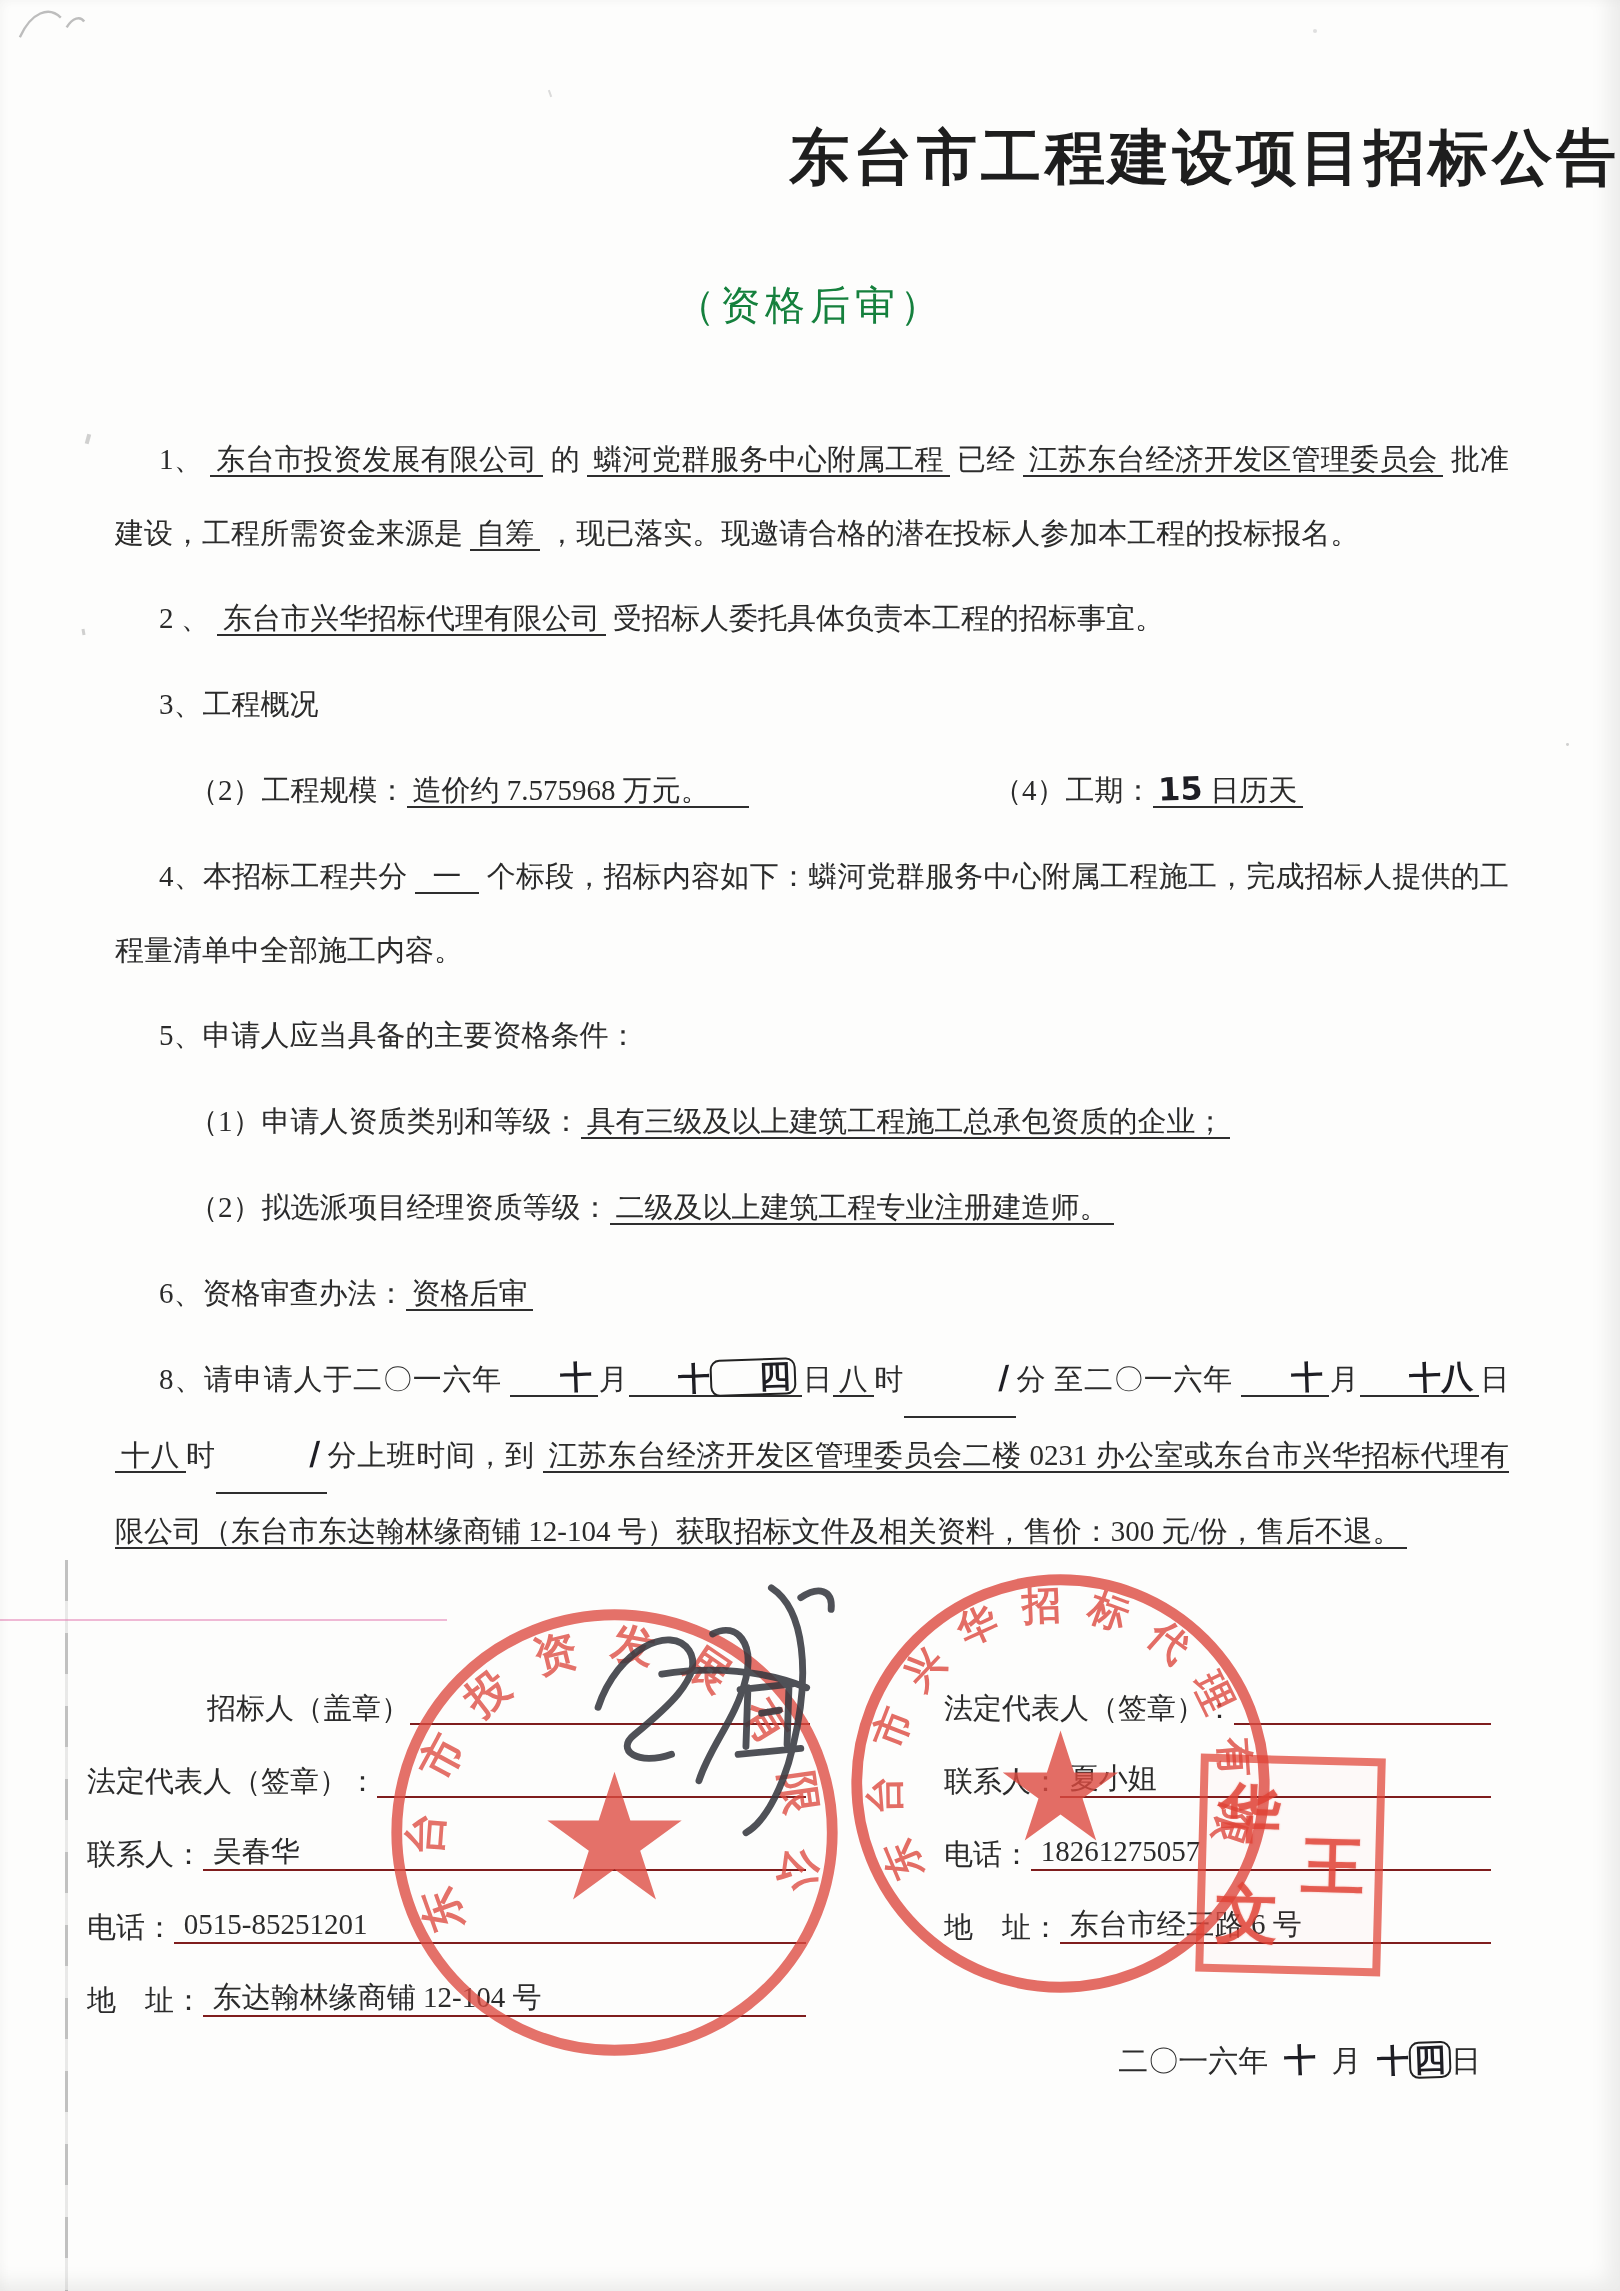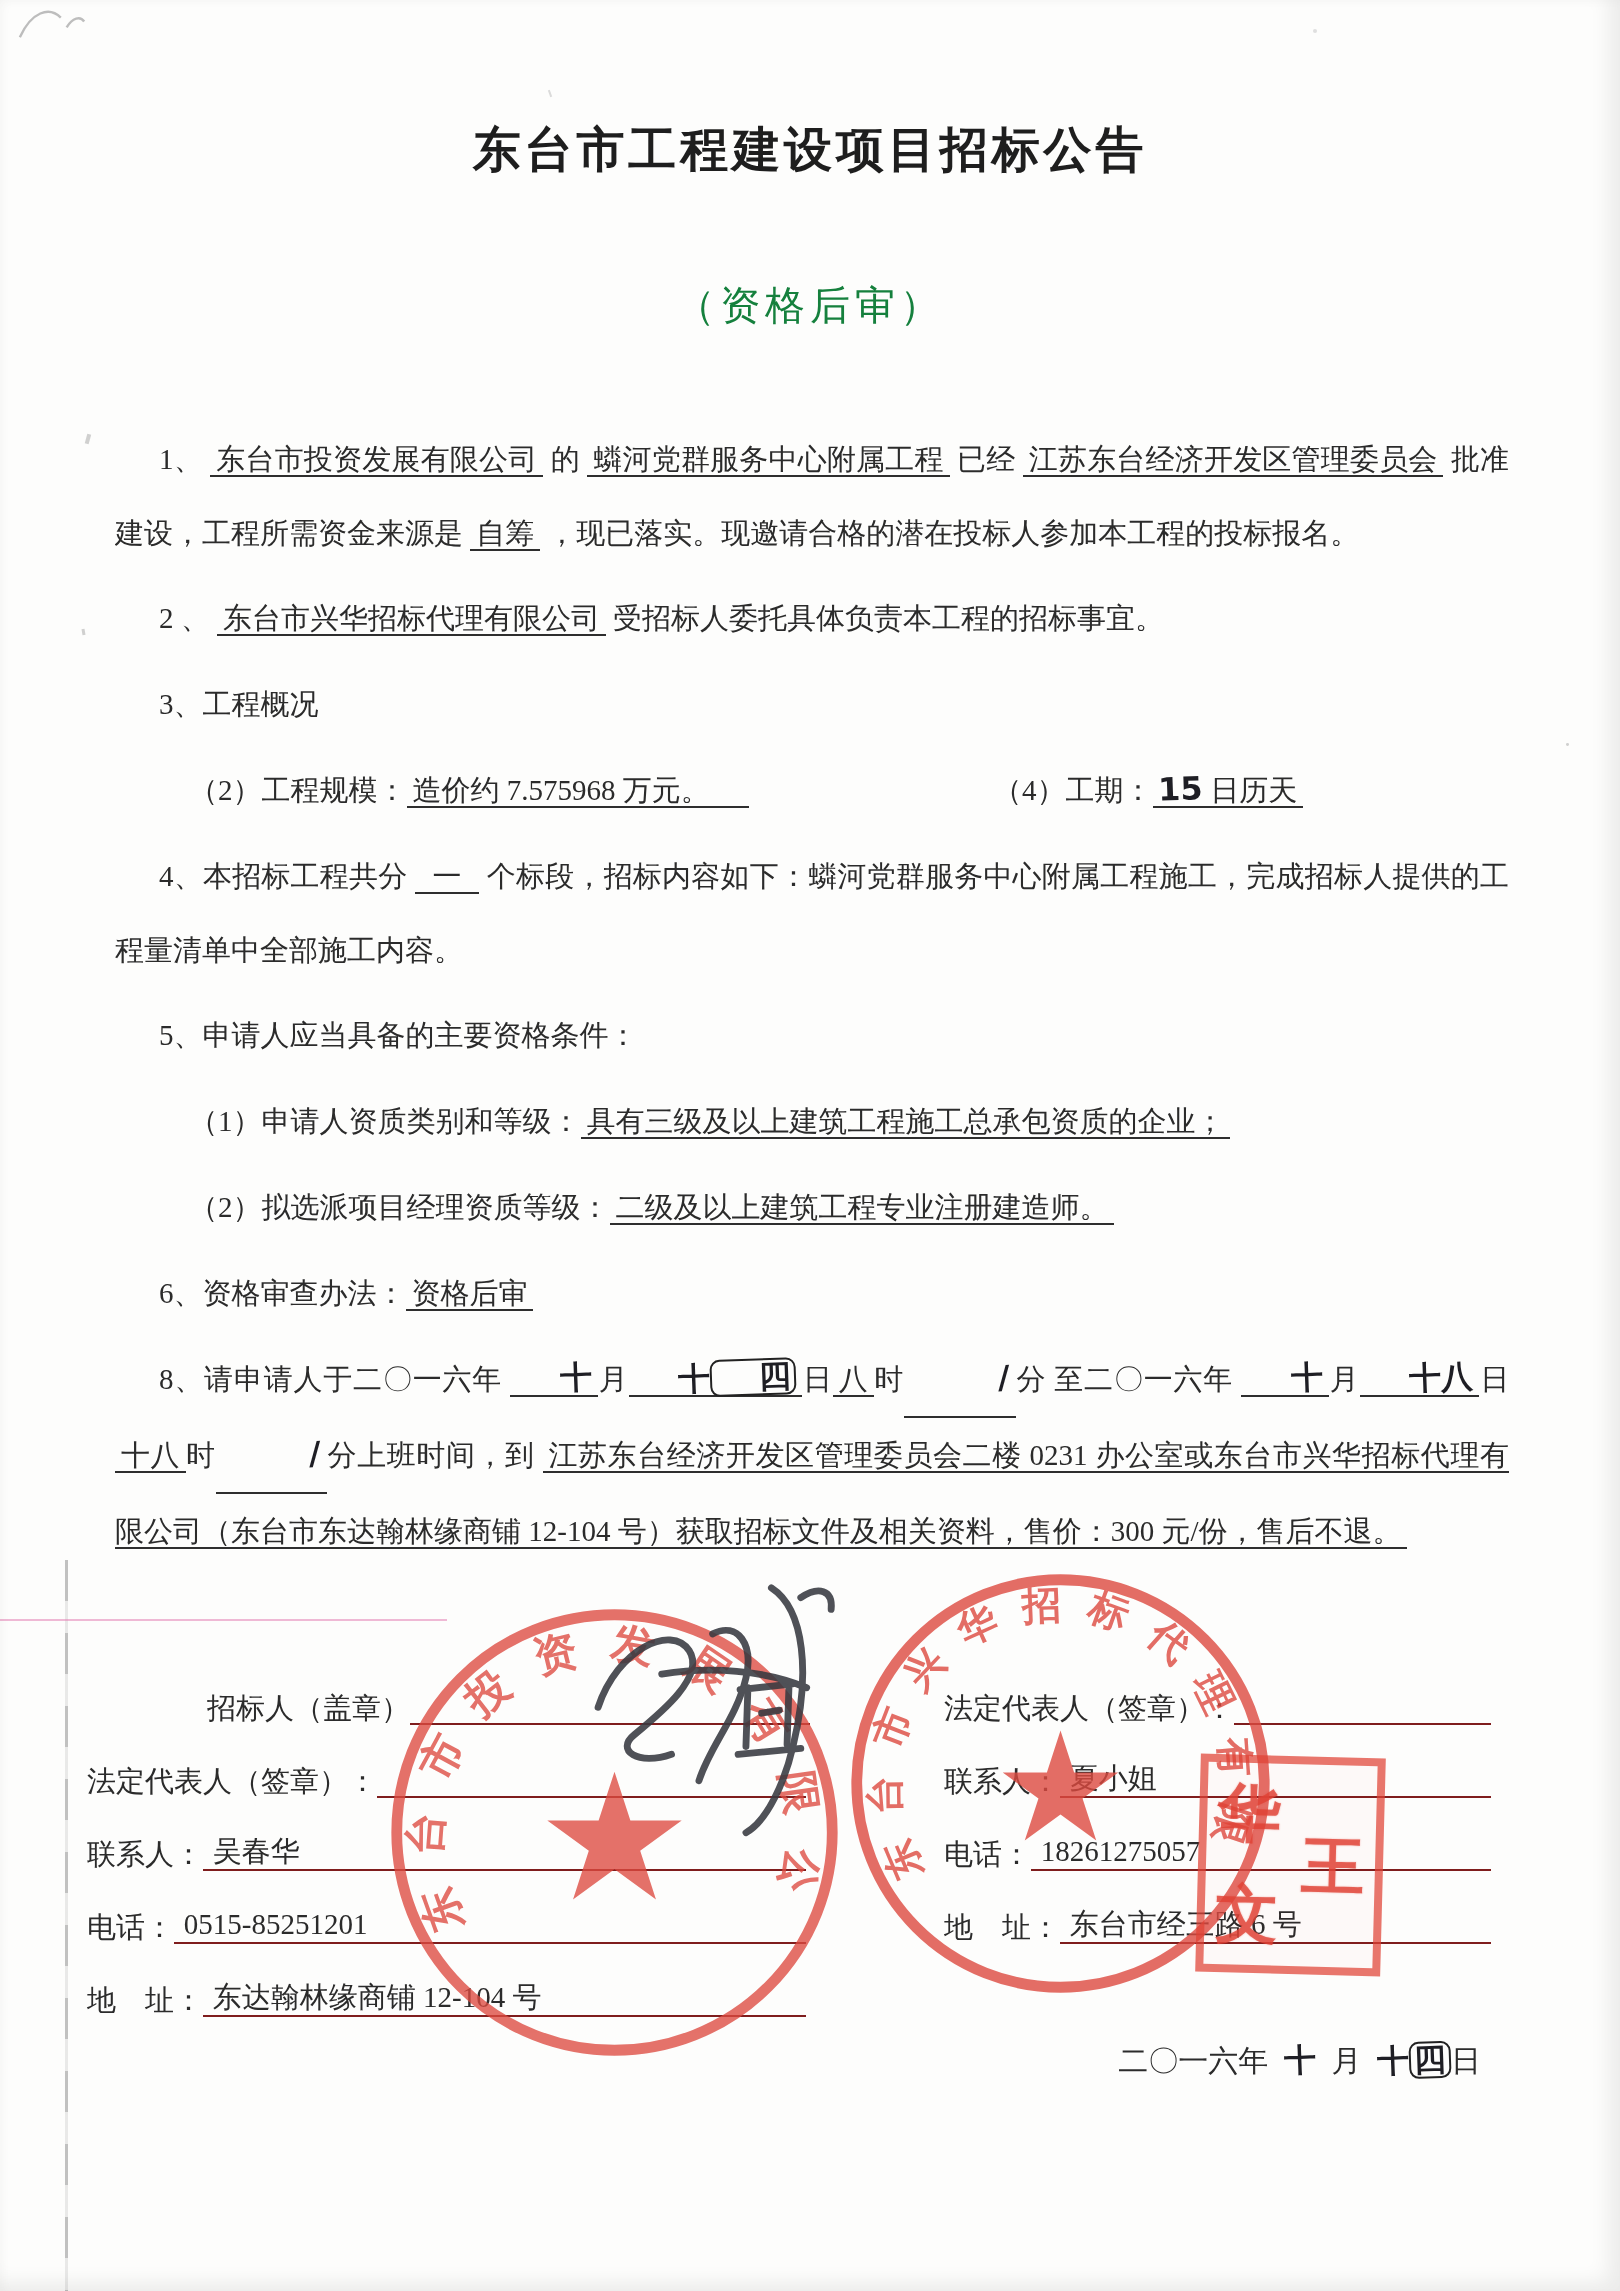--- a/index.html
+++ b/index.html
@@ -2,22 +2,22 @@
 <html><head>
 <meta charset="utf-8">
 <style>
   html,body{margin:0;padding:0;}
   body{
     width:1620px;height:2292px;position:relative;overflow:hidden;
     background:#fdfdfc;color:#2b2b2b;
     font-family:"Liberation Serif","DejaVu Serif",serif;
   }
   .title{
-    position:absolute;top:118px;left:0;width:100%;text-align:center;
-    font-size:48px;font-weight:700;letter-spacing:3.9px;color:#1e1e1e;
+    position:absolute;top:118px;left:0;width:100%;text-align:right;
+    font-size:60px;font-weight:700;letter-spacing:3.9px;color:#1e1e1e;
     font-family:"DejaVu Sans","Liberation Sans",sans-serif;
   }
   .subtitle{
     position:absolute;top:278px;left:0;width:100%;text-align:center;
     font-size:40px;letter-spacing:4.9px;color:#15803d;
   }
   .content{
     position:absolute;left:103px;top:410px;width:1418px;
     font-size:29px;line-height:74px;text-align:justify;
   }

